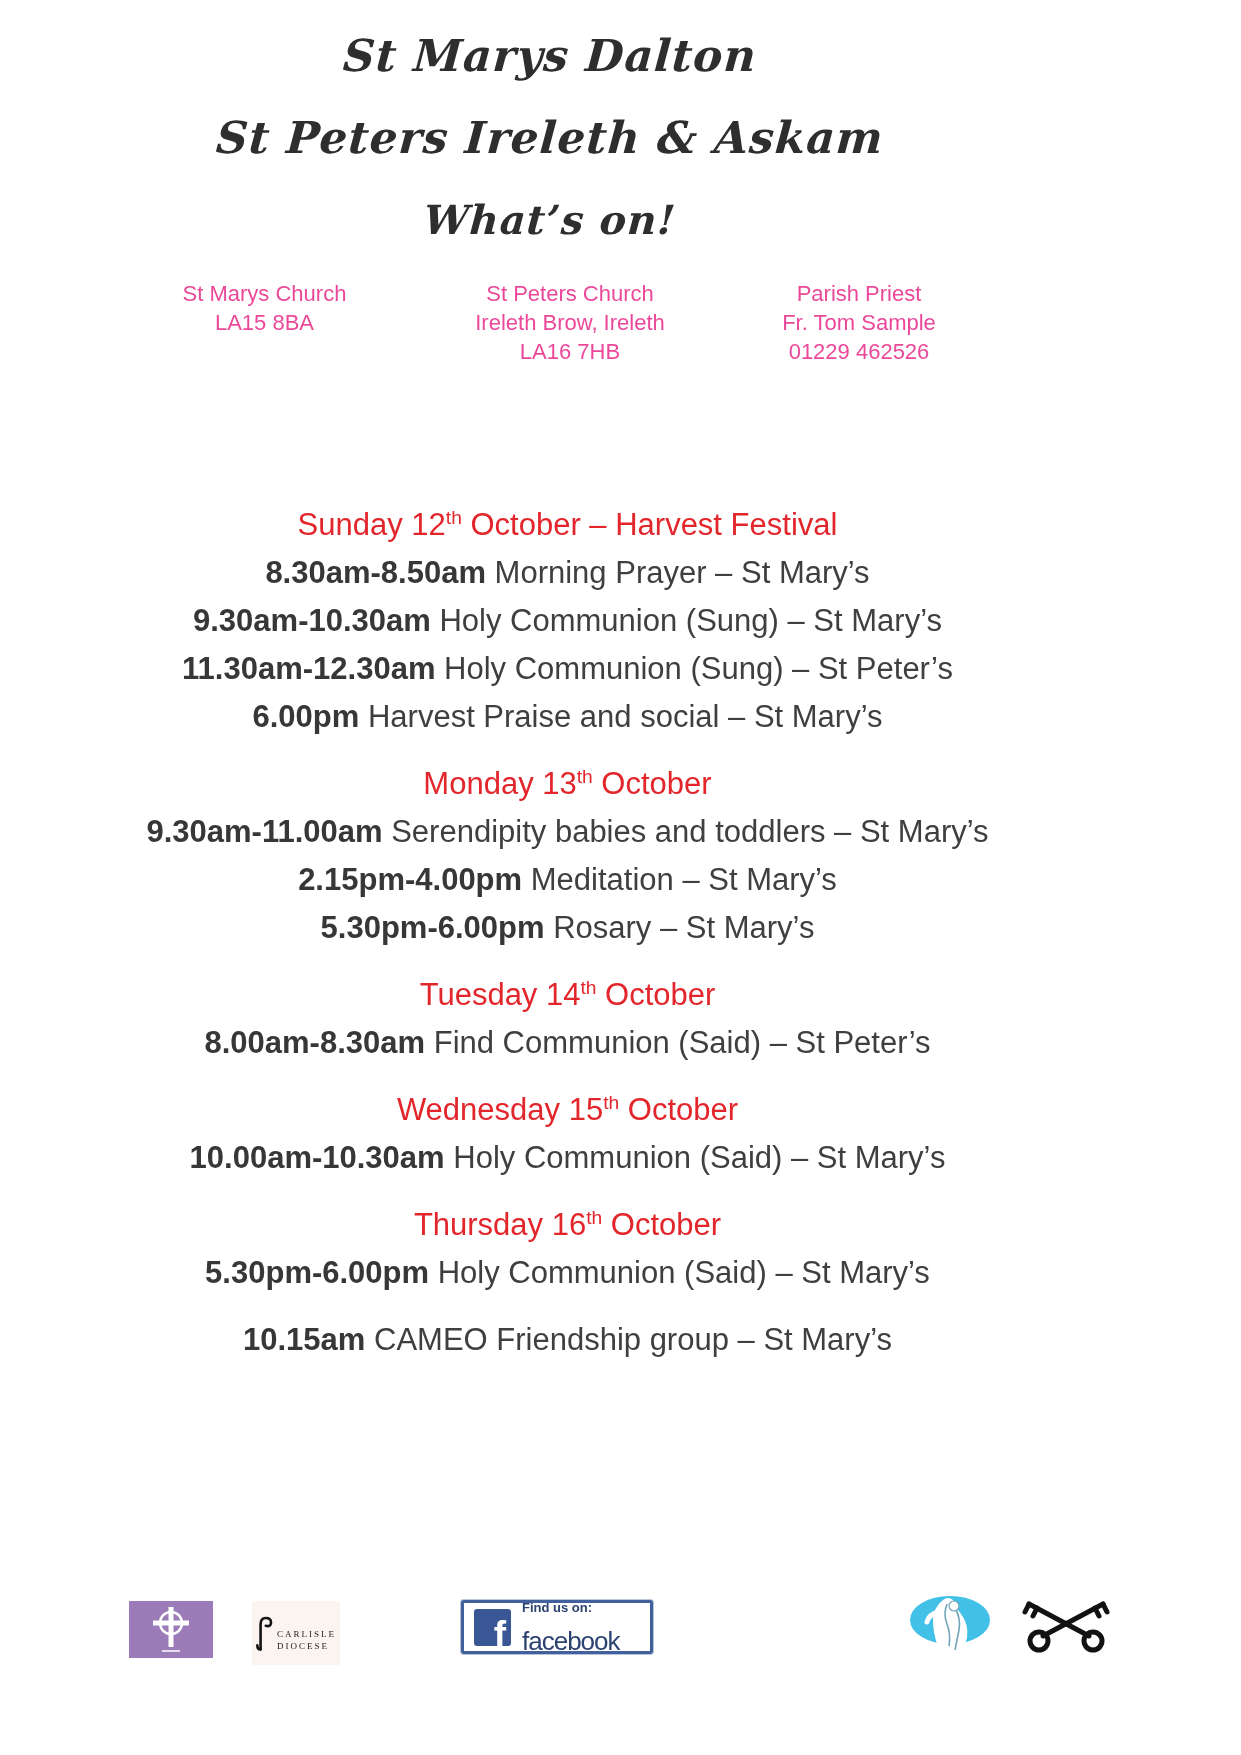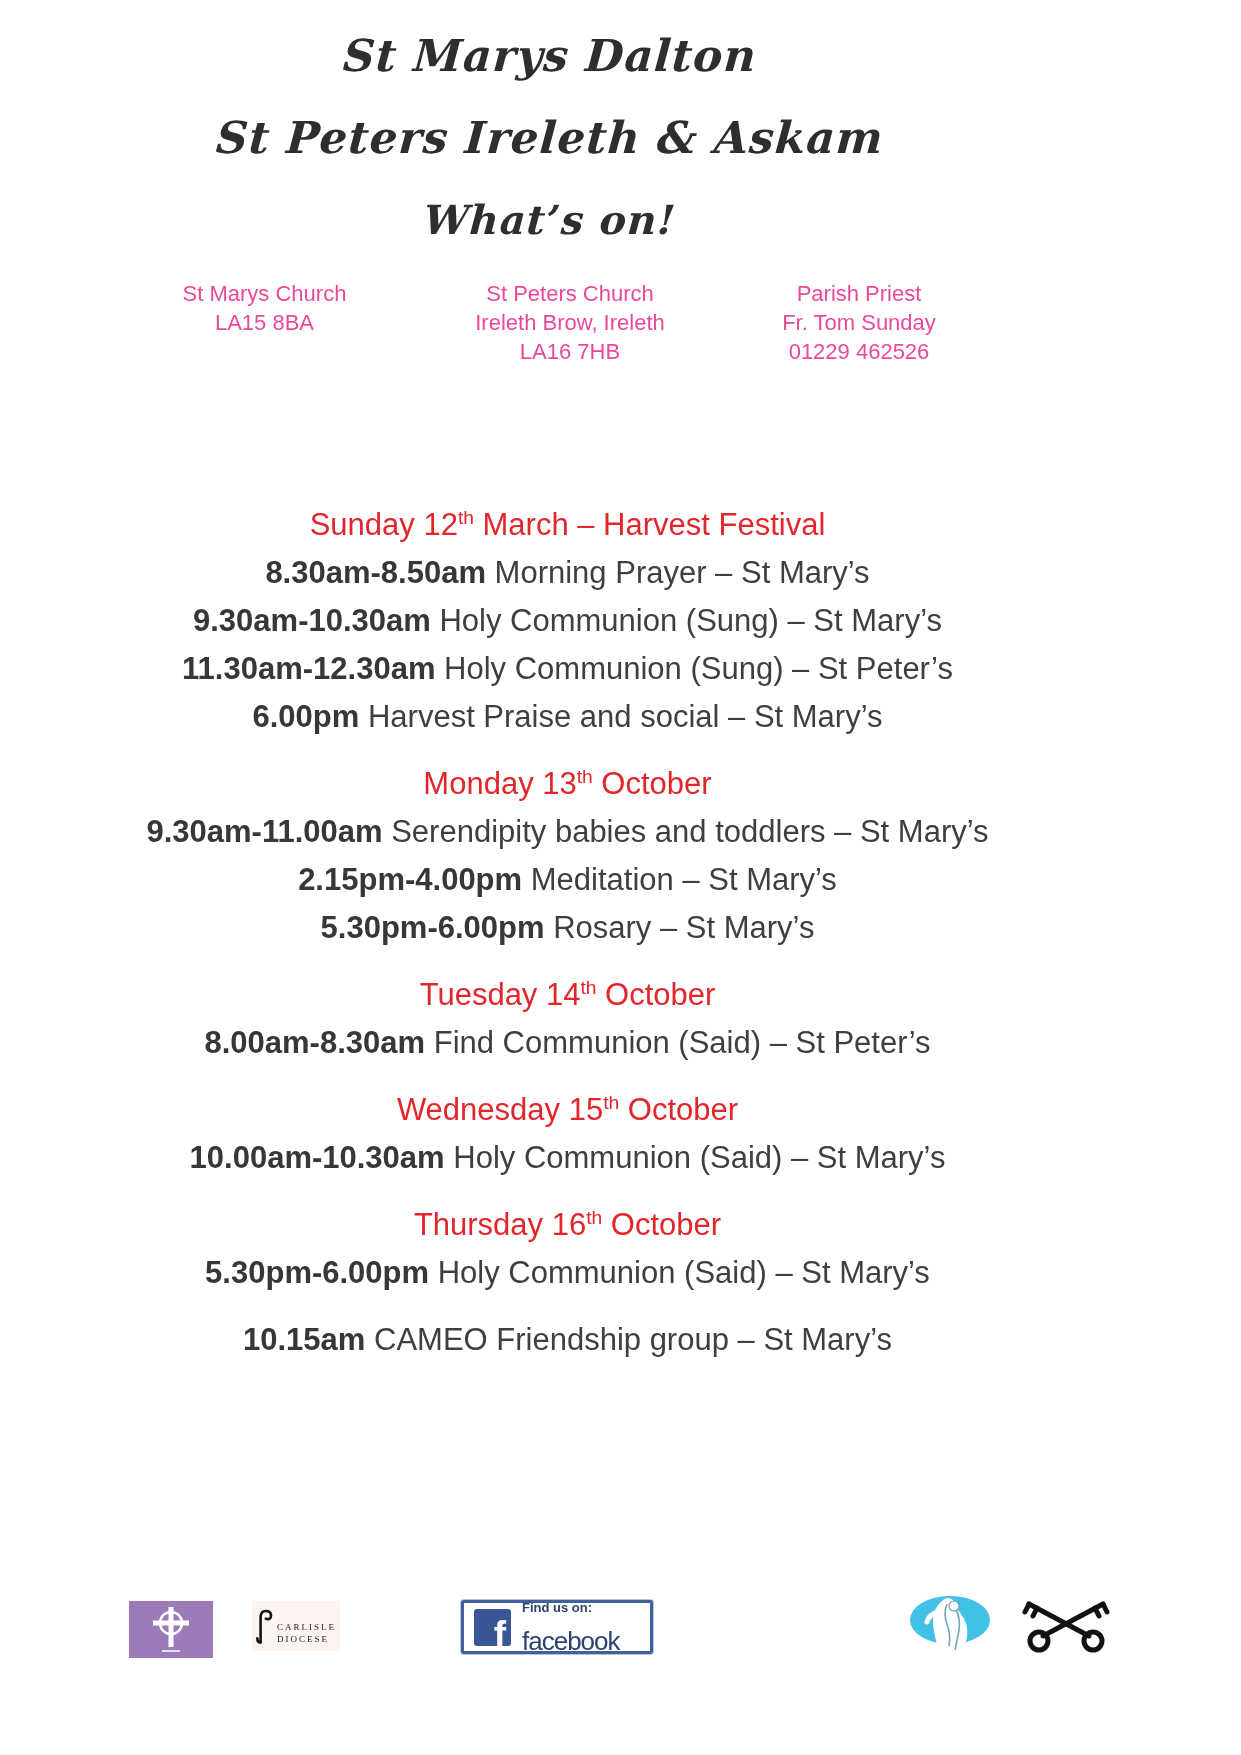--- a/index.html
+++ b/index.html
@@ -37,21 +37,21 @@
   .day sup { font-size:0.62em; vertical-align:super; line-height:0; }
   .time { font-weight:bold; color:var(--time_text,#373737); }
 
   
   .cofe-logo {
     position:absolute; left:129px; top:1601px; width:84px; height:57px;
     background:var(--cofe_purple,#9b7cb8);
     display:flex; align-items:center; justify-content:center;
   }
   .carlisle-logo {
-    position:absolute; left:252px; top:1601px; width:88px; height:50px;
+    position:absolute; left:252px; top:1601px; width:88px; height:64px;
     background:#fcf4f1; display:flex; align-items:center; gap:4px; padding:2px 4px; box-sizing:border-box;
   }
   .carlisle-text {
     font-family:"Liberation Serif", serif; font-size:9px; letter-spacing:2px;
     color:#222; line-height:12px; margin-top:14px;
   }
   .fb-badge {
     position:absolute; left:461px; top:1600px; width:192px; height:54px;
     background:#fff; border:3px solid #42609c; border-radius:3px;
     box-shadow:0 0 0 1px #b9c4da; box-sizing:border-box;
@@ -84,28 +84,28 @@
     <div>St Marys Church</div>
     <div>LA15 8BA</div>
   </div>
   <div class="contact-col" id="contact2">
     <div>St Peters Church</div>
     <div>Ireleth Brow, Ireleth</div>
     <div>LA16 7HB</div>
   </div>
   <div class="contact-col" id="contact3">
     <div>Parish Priest</div>
-    <div>Fr. Tom Sunday</div>
+    <div>Fr. Tom Sample</div>
     <div>01229 462526</div>
   </div>
 
   <div class="schedule">
 
     <div class="section">
-      <div class="line day"><span>Sunday 12</span><sup>th</sup><span> March – Harvest Festival</span></div>
+      <div class="line day"><span>Sunday 12</span><sup>th</sup><span> October – Harvest Festival</span></div>
       <div class="line"><span class="time">8.30am-8.50am</span><span> Morning Prayer – St Mary’s</span></div>
       <div class="line"><span class="time">9.30am-10.30am</span><span> Holy Communion (Sung) – St Mary’s</span></div>
       <div class="line"><span class="time">11.30am-12.30am</span><span> Holy Communion (Sung) – St Peter’s</span></div>
       <div class="line"><span class="time">6.00pm</span><span> Harvest Praise and social – St Mary’s</span></div>
     </div>
 
     <div class="section">
       <div class="line day"><span>Monday 13</span><sup>th</sup><span> October</span></div>
       <div class="line"><span class="time">9.30am-11.00am</span><span> Serendipity babies and toddlers – St Mary’s</span></div>
       <div class="line"><span class="time">2.15pm-4.00pm</span><span> Meditation – St Mary’s</span></div>

